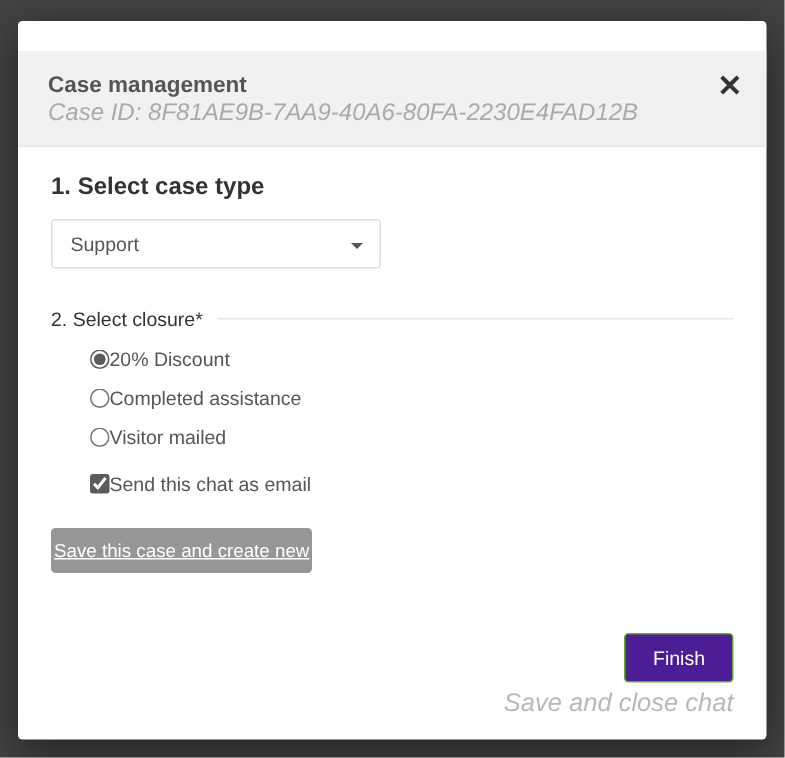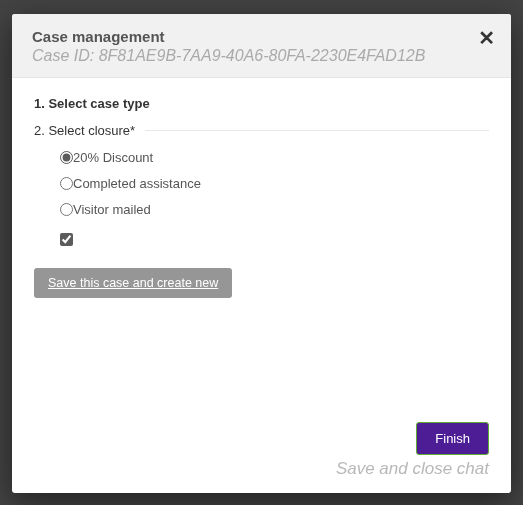--- a/index.html
+++ b/index.html
@@ -27,20 +27,21 @@
     box-shadow: 0 8px 30px rgba(0,0,0,0.5);
     display: flex;
     flex-direction: column;
     overflow: hidden;
   }
   .modal-header {
     background: #f1f1f1;
     padding: 14px 32px 12px 20px;
     border-bottom: 1px solid #e5e5e5;
     position: relative;
+    margin-top: 20px;
   }
   .modal-title {
     font-size: 15px;
     font-weight: 600;
     color: #555;
   }
   .modal-sub {
     font-size: 16px;
     color: #aaa;
     margin-top: 2px;
@@ -57,21 +58,21 @@
     background: none;
     border: none;
     line-height: 1;
   }
   .modal-body {
     padding: 18px 22px 16px 22px;
     flex: 1;
     overflow: auto;
   }
   .step-label {
-    font-size: 13px;
+    font-size: 16px;
     font-weight: 700;
     color: #333;
     margin-bottom: 12px;
   }
   .step-hr {
     display: flex;
     align-items: center;
     gap: 10px;
     margin-bottom: 12px;
   }
@@ -127,21 +128,21 @@
     cursor: pointer;
   }
   .check-row {
     margin-top: 16px;
   }
   .save-btn {
     background: #969696;
     color: #fff;
     border: none;
     border-radius: 3px;
-    padding: 8px 14px;
+    padding: 8px 2px;
     font-size: 12.5px;
     text-decoration: underline;
     cursor: pointer;
     margin-top: 4px;
   }
   .footer {
     padding: 0 22px 14px 22px;
     display: flex;
     flex-direction: column;
     align-items: flex-end;
@@ -173,20 +174,28 @@
     <div class="modal-title">Case management</div>
     <div class="modal-sub">Case ID: 8F81AE9B-7AA9-40A6-80FA-2230E4FAD12B</div>
     <button class="close-btn">
       <span>✕</span>
     </button>
   </div>
 
   <div class="modal-body">
 
     <div class="step-label">1. Select case type</div>
+    <div class="select-wrap">
+      <div class="select">Support</div>
+      <span class="select-caret">
+        <svg width="8" height="5" viewBox="0 0 8 5">
+            <path d="M0 0 L4 4 L8 0 Z" fill="#555"></path>
+          </svg>
+      </span>
+    </div>
 
     <div class="step-hr">
       <span class="lbl">2. Select closure*</span>
       <span class="line"></span>
     </div>
 
     <div class="radio-list">
       <label class="radio-row">
         <input type="radio" name="closure" checked="" style="">
         <span>20% Discount</span>
@@ -195,20 +204,21 @@
         <input type="radio" name="closure" style="">
         <span>Completed assistance</span>
       </label>
       <label class="radio-row">
         <input type="radio" name="closure" style="">
         <span>Visitor mailed</span>
       </label>
 
       <label class="check-row">
         <input type="checkbox" checked="" style="">
+        <span>Send this chat as email</span>
       </label>
     </div>
 
 
     <button class="save-btn">Save this case and create new</button>
 
   </div>
 
   <div class="footer">
     <button class="finish-btn">Finish</button>

